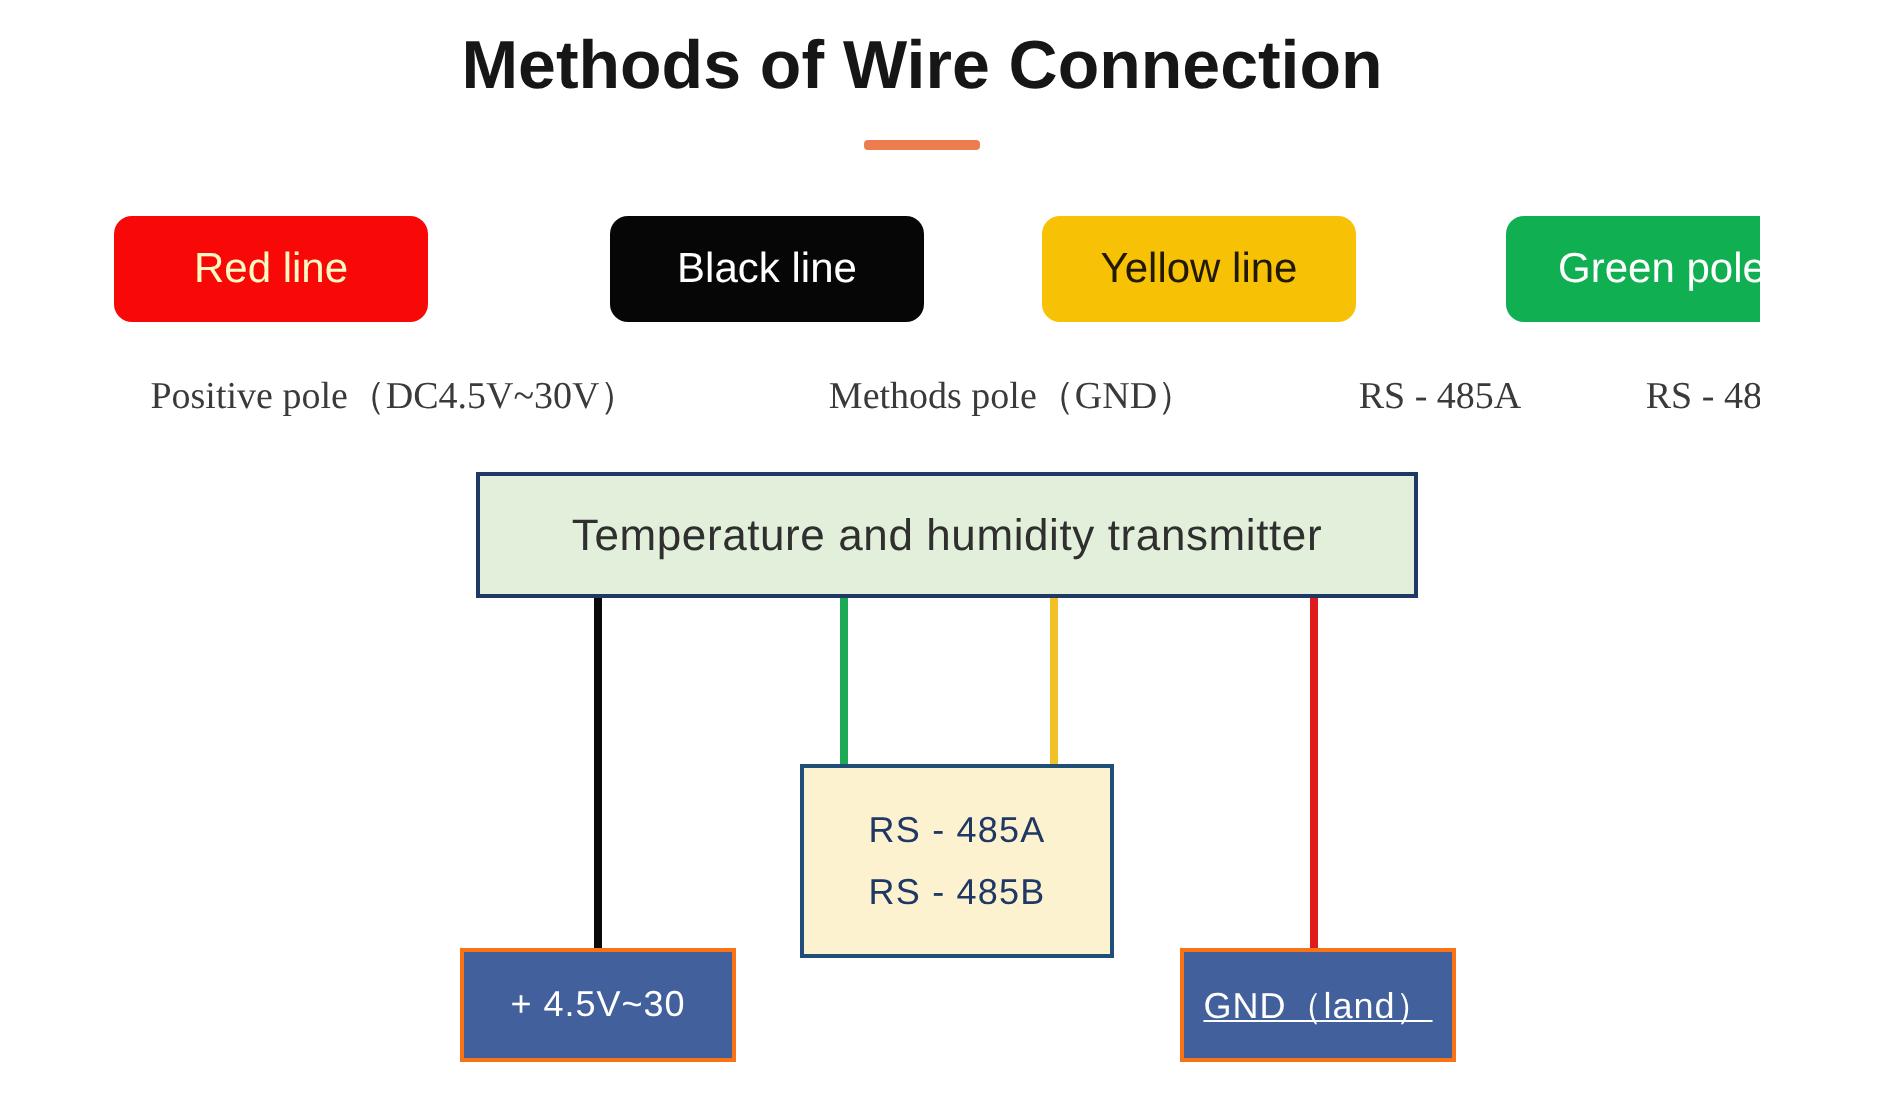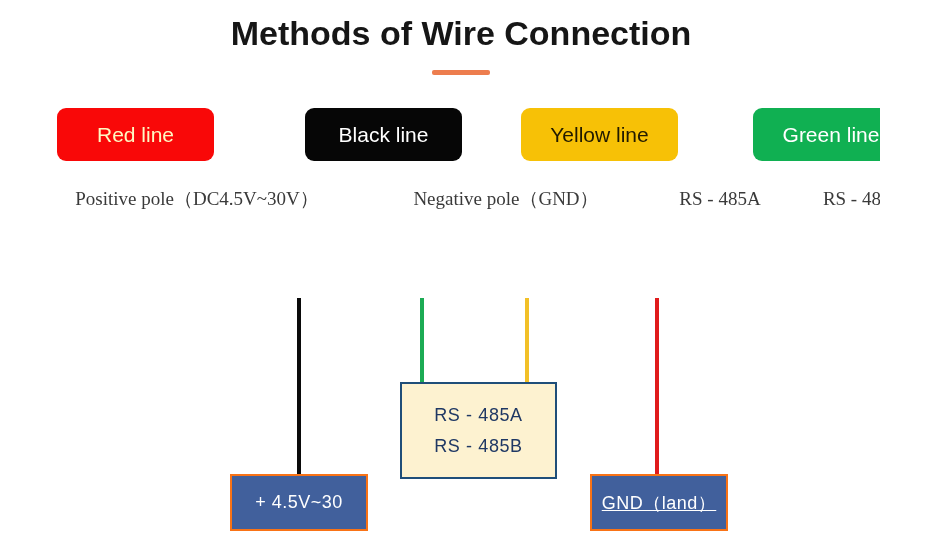--- a/index.html
+++ b/index.html
@@ -89,33 +89,36 @@
   <div class="chip chip-red" style="background-color: rgb(249, 8, 8); color: #fef9c3;">
     <span>Red line</span>
   </div>
   <div class="chip chip-black" style="background-color: rgb(6, 6, 6); color: rgb(255, 255, 255);">
     <span>Black line</span>
   </div>
   <div class="chip chip-yellow" style="background-color: rgb(247, 193, 6); color: rgb(33, 26, 0);">
     <span>Yellow line</span>
   </div>
   <div class="chip chip-green" style="background-color: rgb(16, 176, 82); color: rgb(255, 255, 255);">
-    <span>Green line</span>
+    <span>Green pole</span>
   </div>
 
   <div class="desc desc-1">Positive pole（DC4.5V~30V）</div>
-  <div class="desc desc-2">Negative pole（GND）</div>
+  <div class="desc desc-2">Methods pole（GND）</div>
   <div class="desc desc-3">RS - 485A</div>
   <div class="desc desc-4">RS - 485B</div>
 
   <div class="wire wire-black" style="background-color: rgb(10, 10, 10);"></div>
   <div class="wire wire-green" style="background-color: rgb(28, 171, 84);"></div>
   <div class="wire wire-yellow" style="background-color: rgb(242, 192, 39);"></div>
   <div class="wire wire-red" style="background-color: rgb(224, 27, 28);"></div>
 
+  <div class="transmitter">
+    <span>Temperature and humidity transmitter</span>
+  </div>
 
   <div class="rs-box">
     <span class="line">RS - 485A</span>
     <span class="line">RS - 485B</span>
   </div>
 
   <div class="term term-power">
     <span>+ 4.5V~30</span>
   </div>
 

